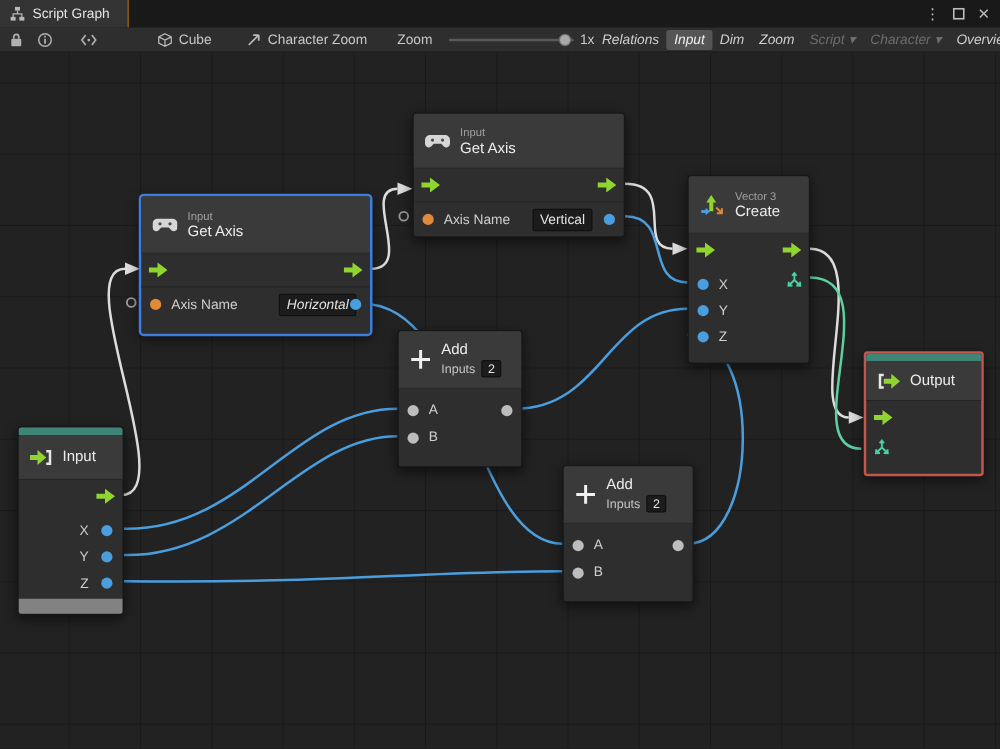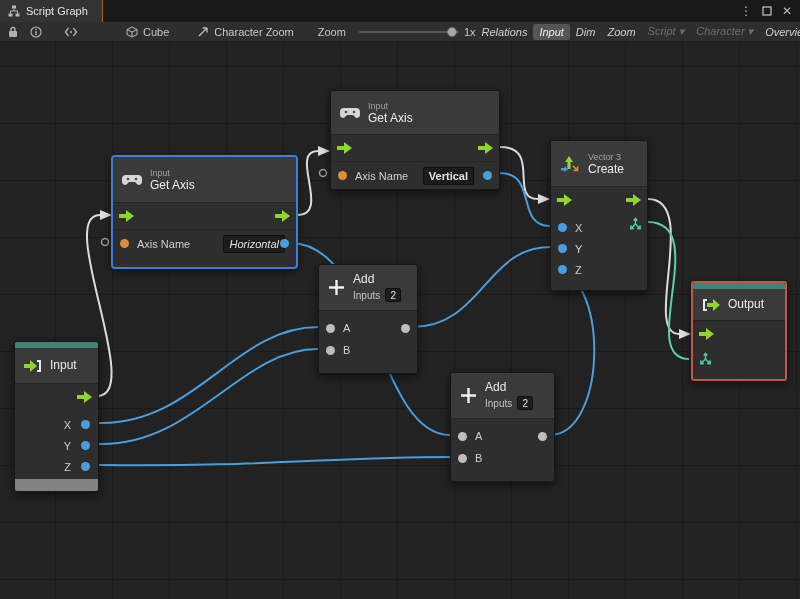--- a/index.html
+++ b/index.html
@@ -116,21 +116,21 @@
       </span>
     <span class="tb-icon">
         <svg width="15" height="12" viewBox="0 0 15 12">
           <path d="M0 4 h7 V0 l8 6 -8 6 V8 H0 z" fill="#8fd42f"></path>
         </svg>
       </span>
   </div>
   <div class="row sep" style="height:28px; padding:0 7px;">
     <span class="dot orange"></span>
     <span class="plabel">Axis Name</span>
-    <span class="field" style="margin-right:18px;font-weight:bold;">Vertical</span>
+    <span class="field" style="margin-right:18px;">Vertical</span>
     <span class="dot blue abs-r"></span>
   </div>
 </div>
 
 <div class="node selected" style="left:112px; top:156px; width:185px;">
   <div class="node-header" style="height:46px;">
     <span class="tb-icon">
       <svg width="20" height="14" viewBox="0 0 20 14">
           <path d="M4 2 h12 a4 4 0 0 1 4 4 v3 a3 3 0 0 1 -5.5 1.6 L13 9 H7 L5.5 10.6 A3 3 0 0 1 0 9 V6 a4 4 0 0 1 4 -4 z" fill="#d6d6d6"></path>
           <circle cx="6" cy="6" r="1.3" fill="#4a4a4a"></circle>

